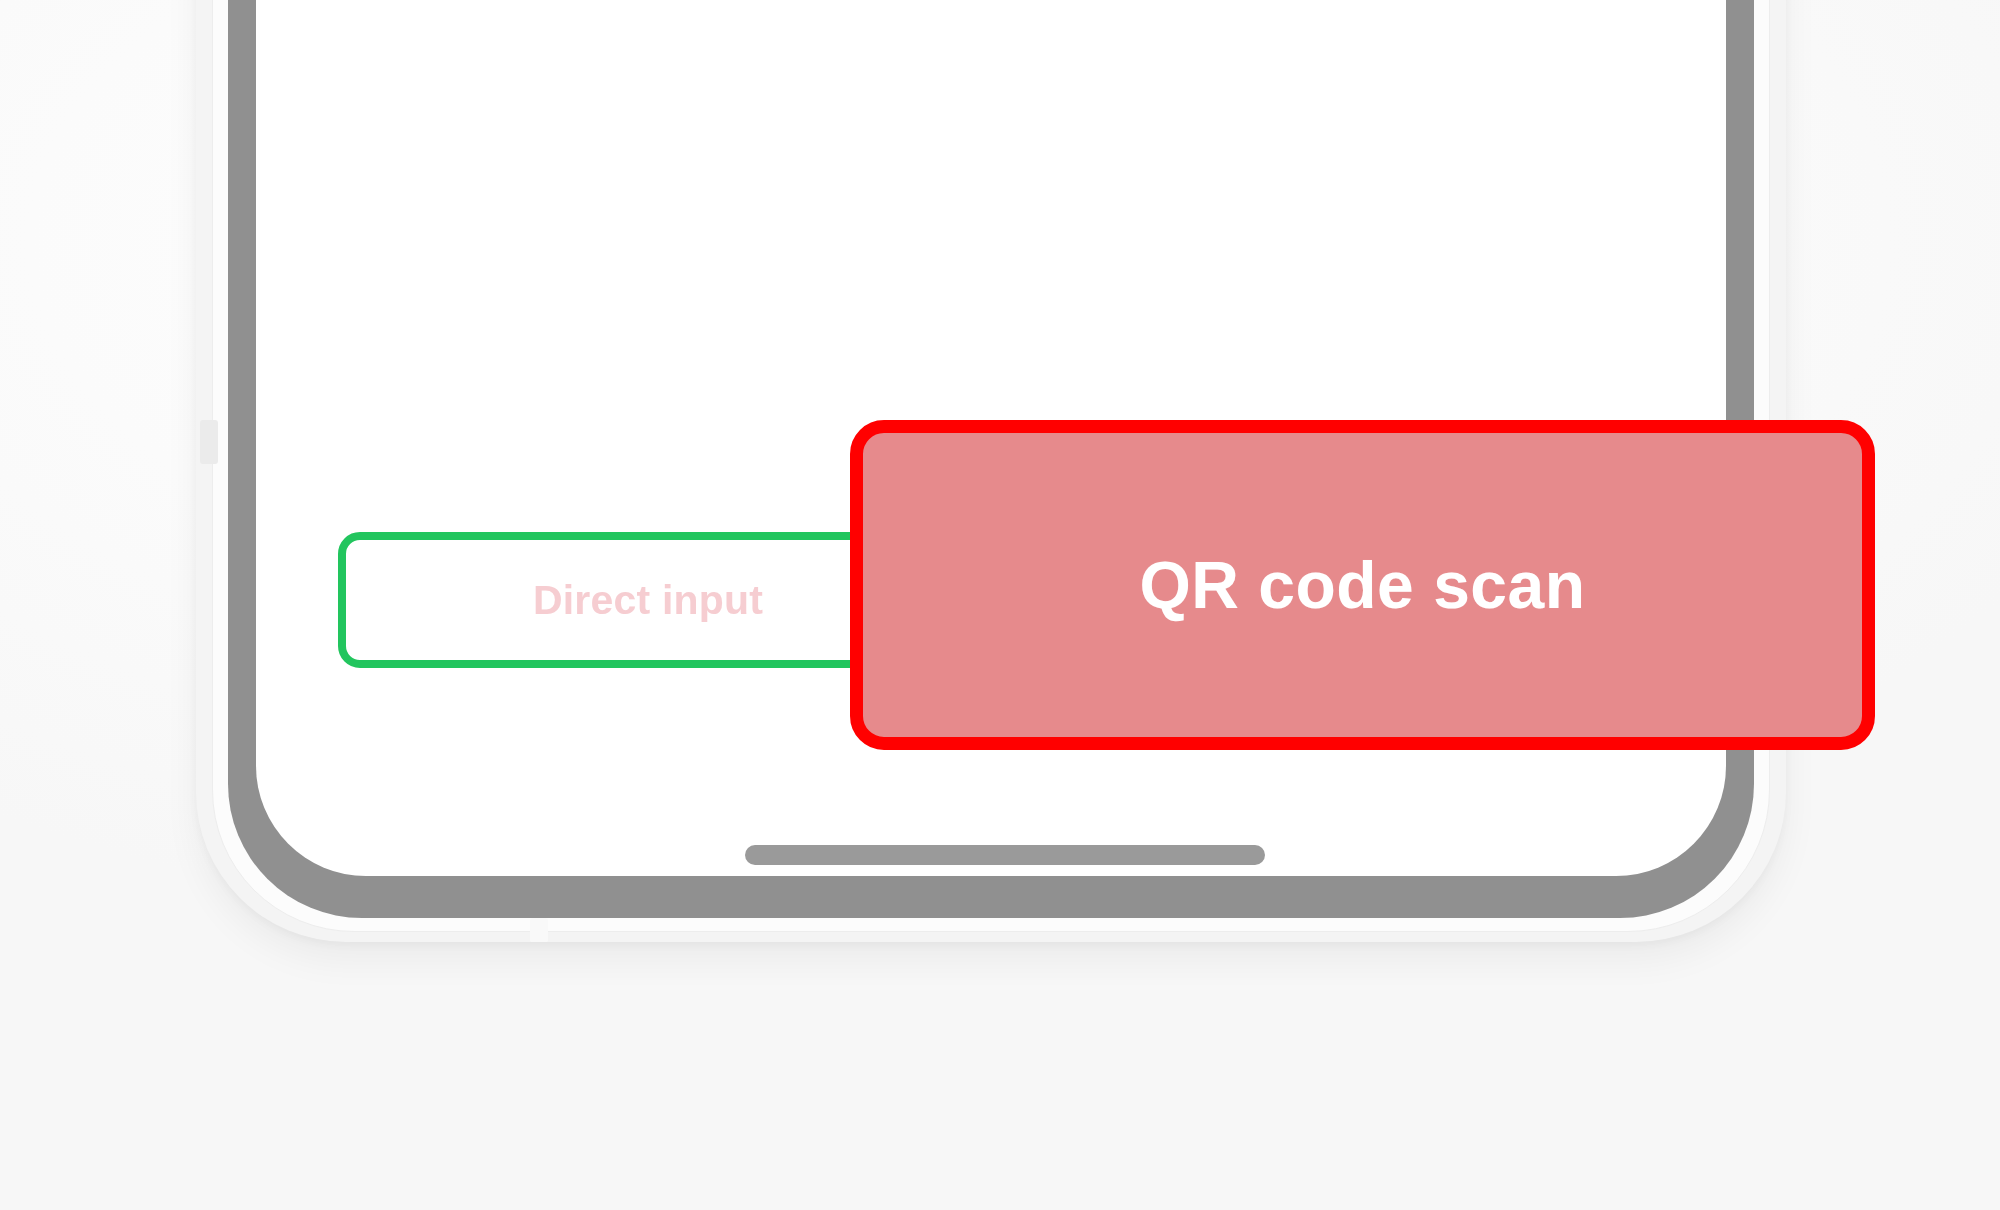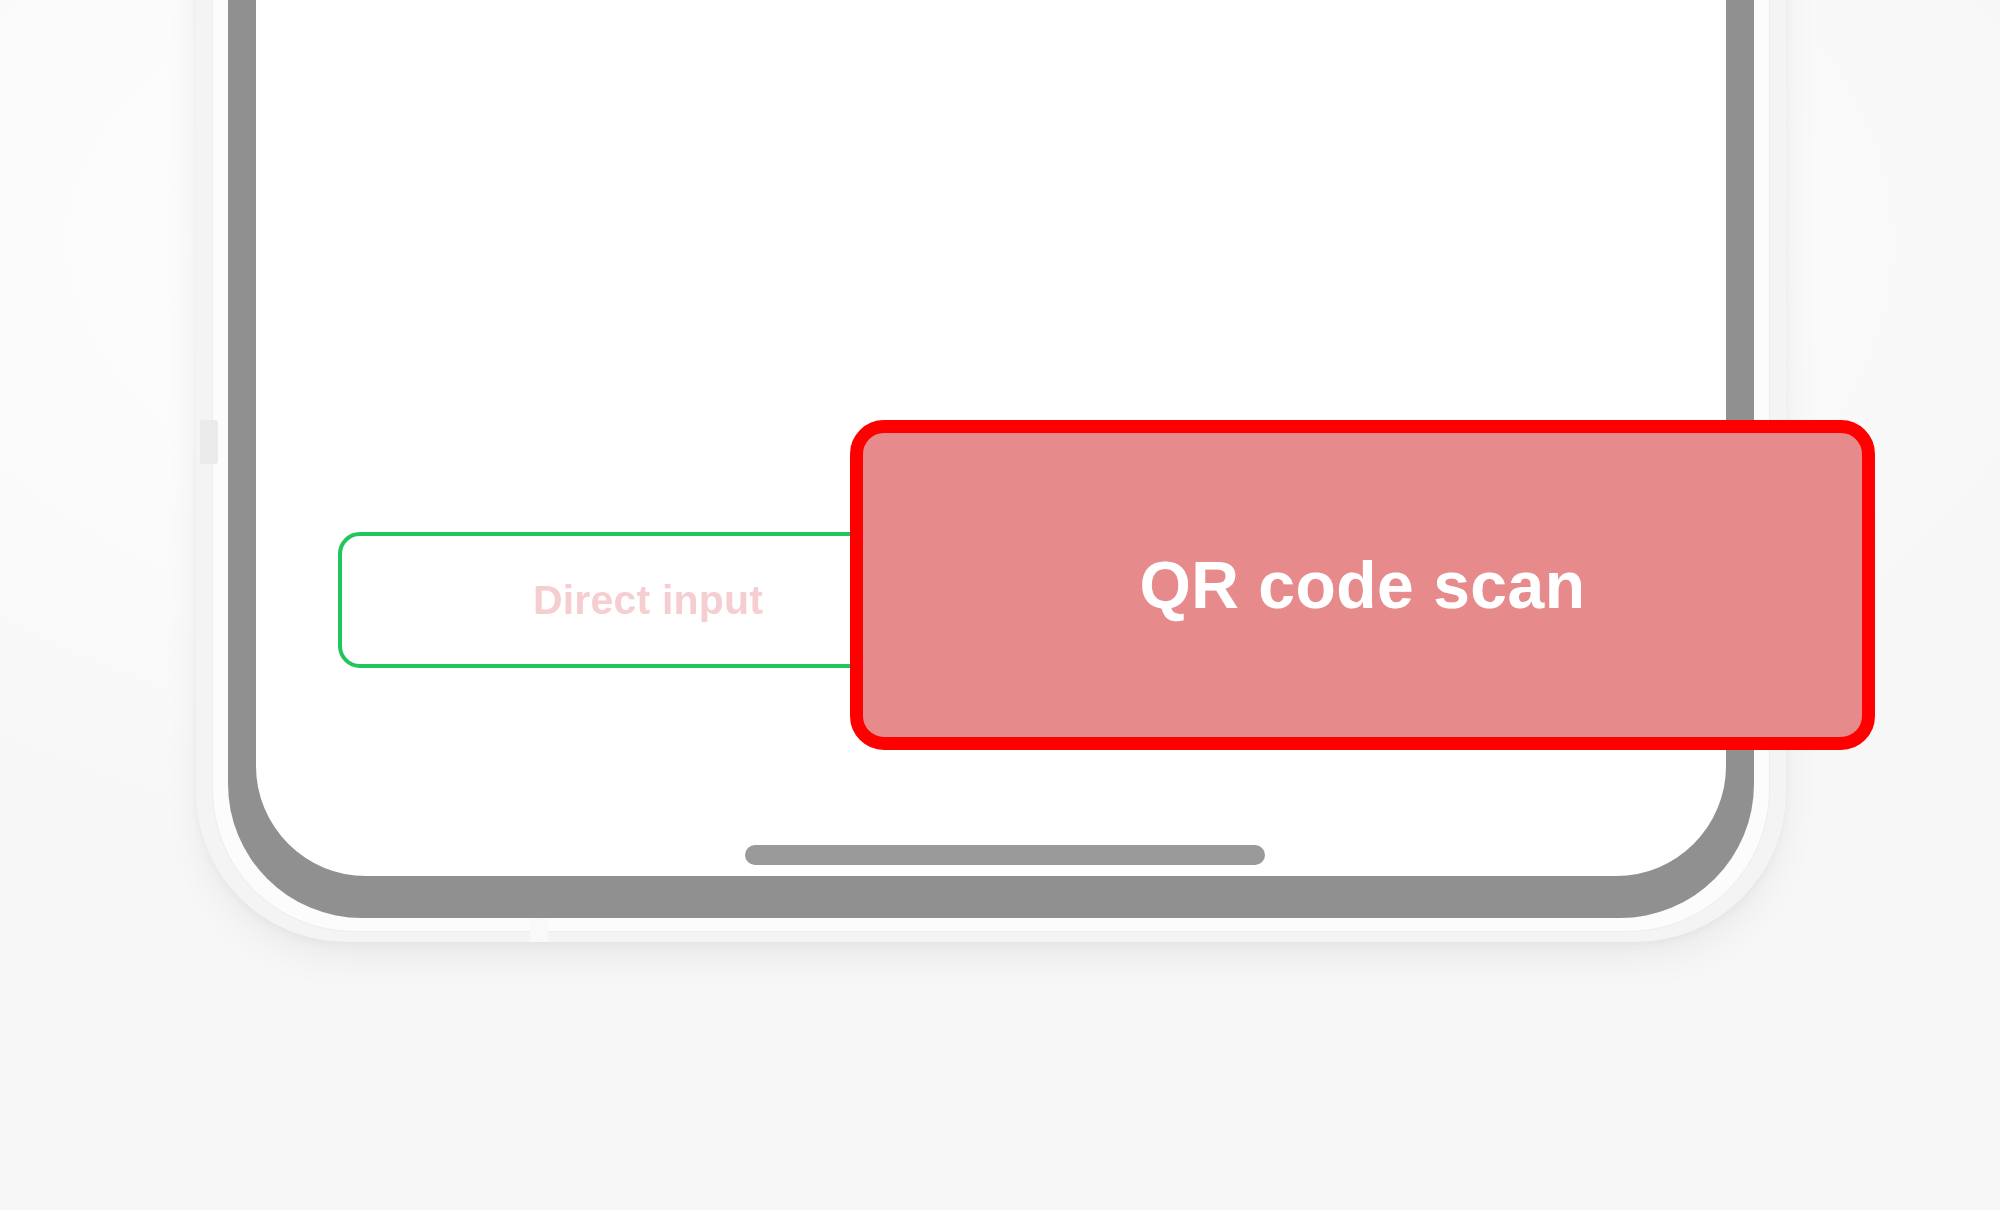--- a/index.html
+++ b/index.html
@@ -97,21 +97,21 @@
     position: absolute;
     inset: 0;
   }
 
   #direct-input-button {
     position: absolute;
     left: 82px;       
     top: 1052px;      
     width: 620px;
     height: 136px;
-    border: 4px solid #22c55e;
+    border: 8px solid #22c55e;
     border-radius: 22px;
     background: #ffffff;
     box-sizing: border-box;
     display: flex;
     align-items: center;
     justify-content: center;
   }
   #direct-input-label {
     color: #f6cdd1;
     font-size: 41px;

